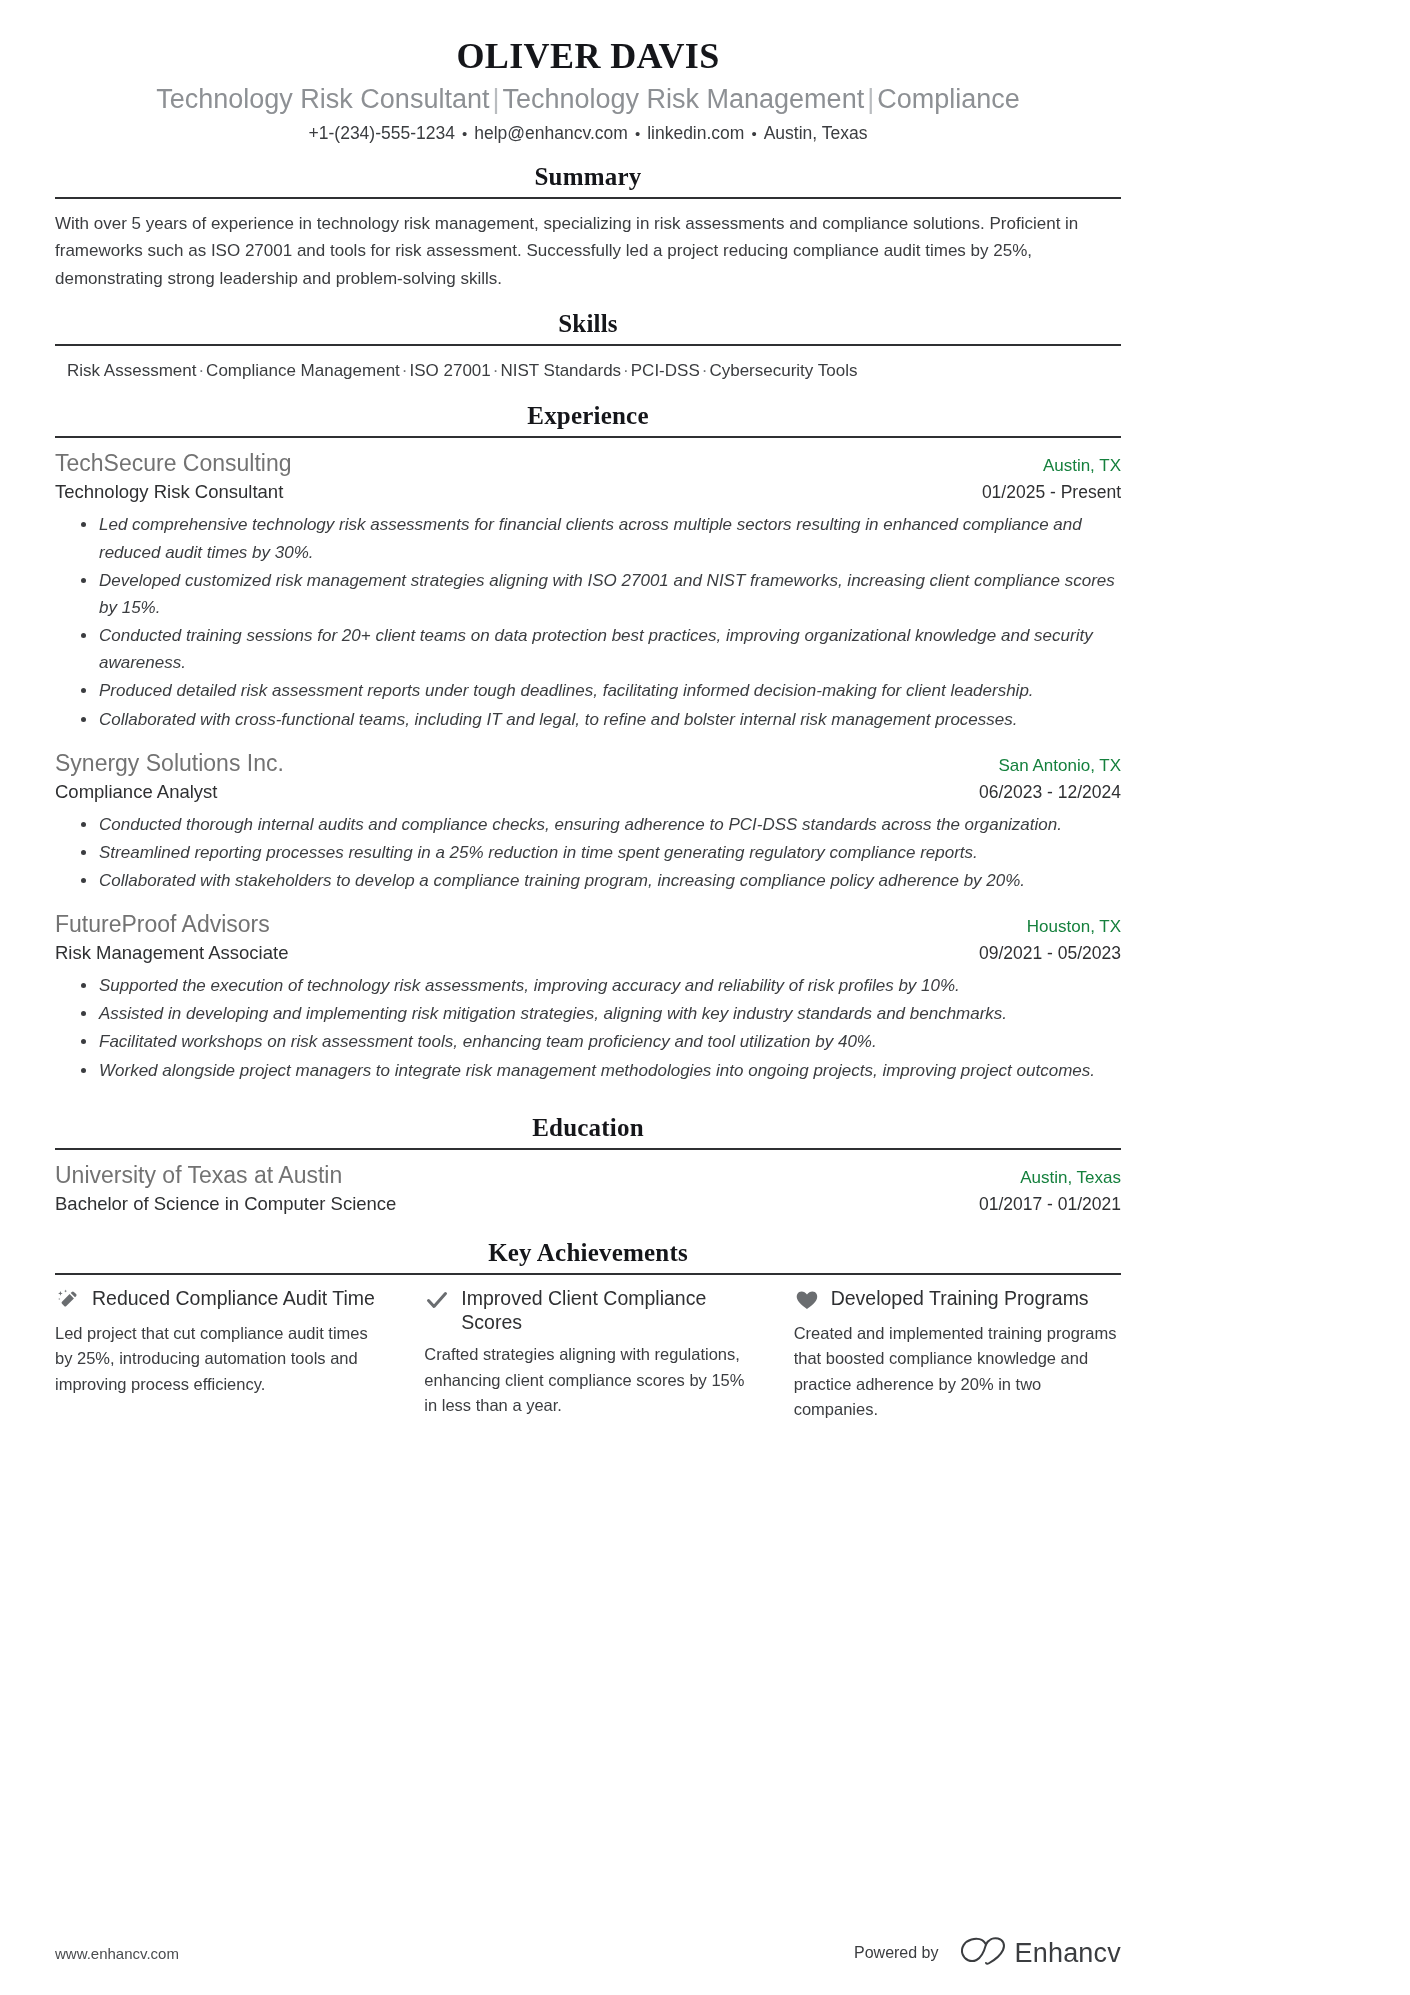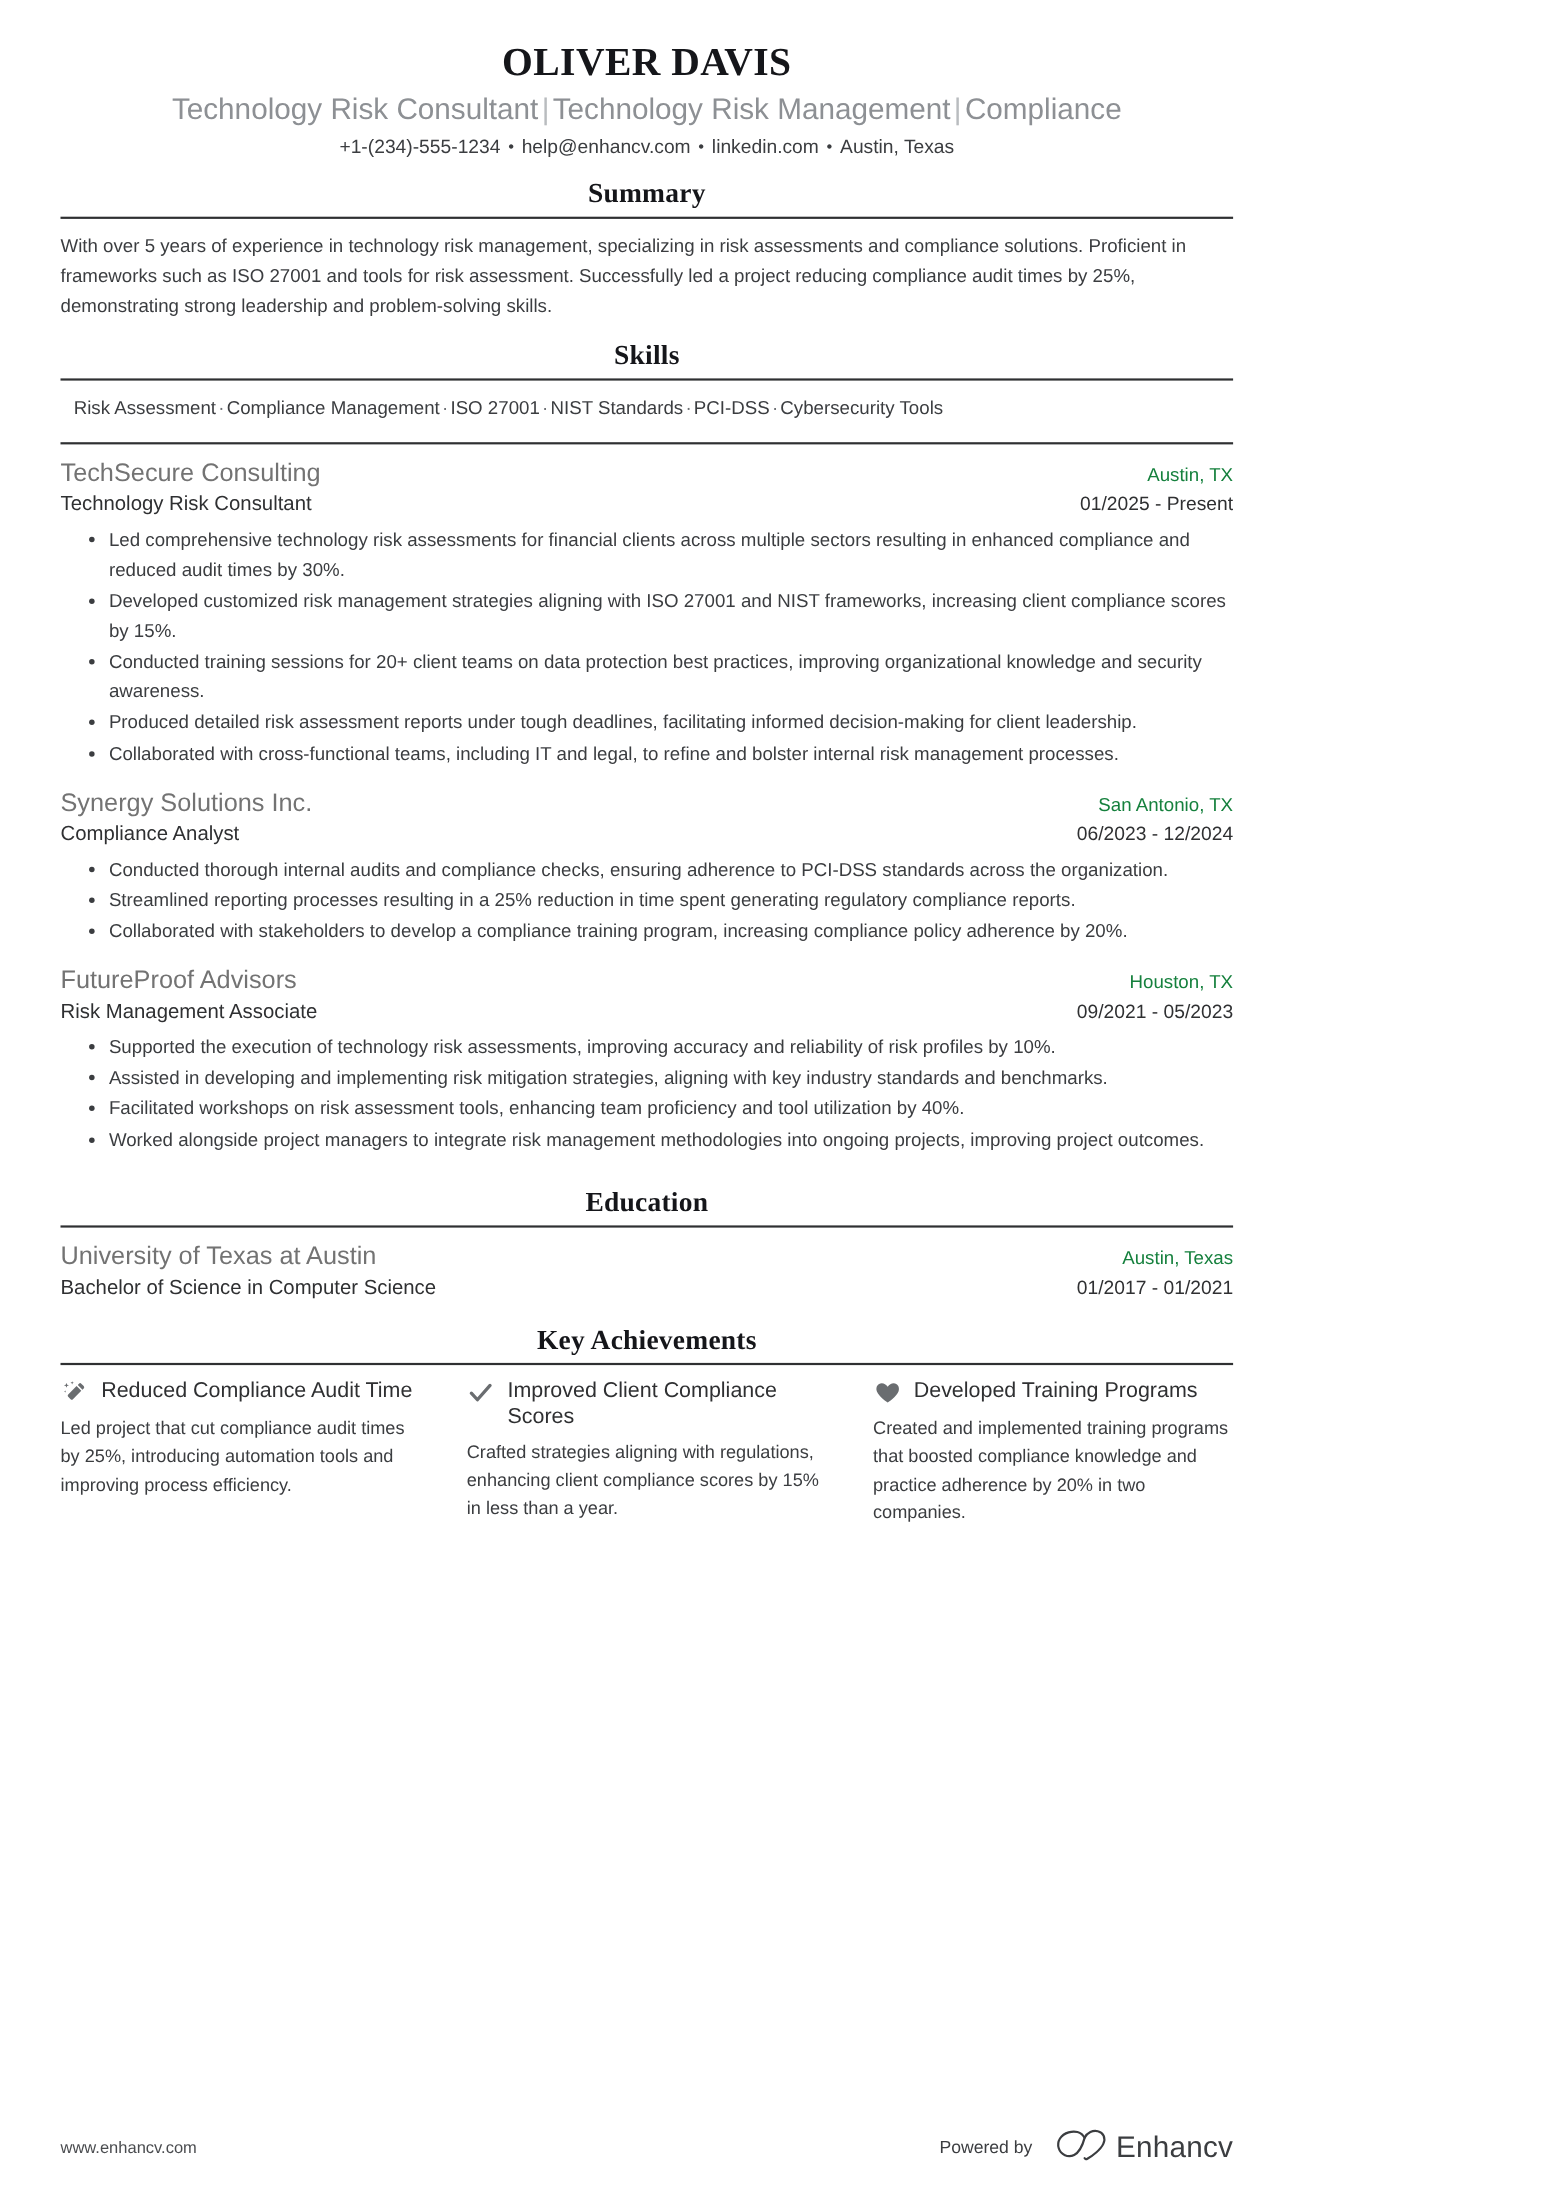--- a/index.html
+++ b/index.html
@@ -128,20 +128,21 @@
     color: #2f3032;
     line-height: 1.35;
     white-space: nowrap;
   }
   .entry-row.sub { margin-top: 1px; }
 
   ul.bullets {
     margin: 6px 0 0 0;
     padding: 0 0 0 24px;
     list-style: none;
+    font-style: italic;
   }
   ul.bullets li {
     position: relative;
     font-size: 17px;
     line-height: 1.6;
     color: #3b3d40;
     padding-left: 20px;
     margin-bottom: 1px;
   }
   ul.bullets li::before {
@@ -249,20 +250,21 @@
 
     <div class="sec">
       <h2 class="sec-title">Skills</h2>
       <hr class="sec-rule">
       <p class="skills-line">
         <span>Risk Assessment</span><span class="mdot">·</span><span>Compliance Management</span><span class="mdot">·</span><span>ISO 27001</span><span class="mdot">·</span><span>NIST Standards</span><span class="mdot">·</span><span>PCI-DSS</span><span class="mdot">·</span><span>Cybersecurity Tools</span>
       </p>
     </div>
 
     <div class="sec">
+      <h2 class="sec-title">Experience</h2>
       <hr class="sec-rule">
 
       <div class="entry">
         <div class="entry-row">
           <div class="entry-org">TechSecure Consulting</div>
           <div class="entry-loc">Austin, TX</div>
         </div>
         <div class="entry-row sub">
           <div class="entry-role">Technology Risk Consultant</div>
           <div class="entry-dates">01/2025 - Present</div>

